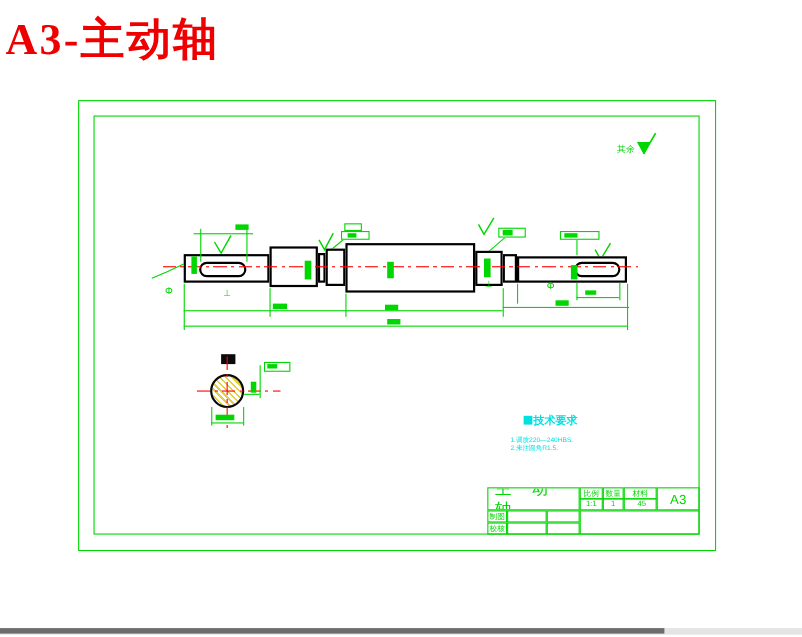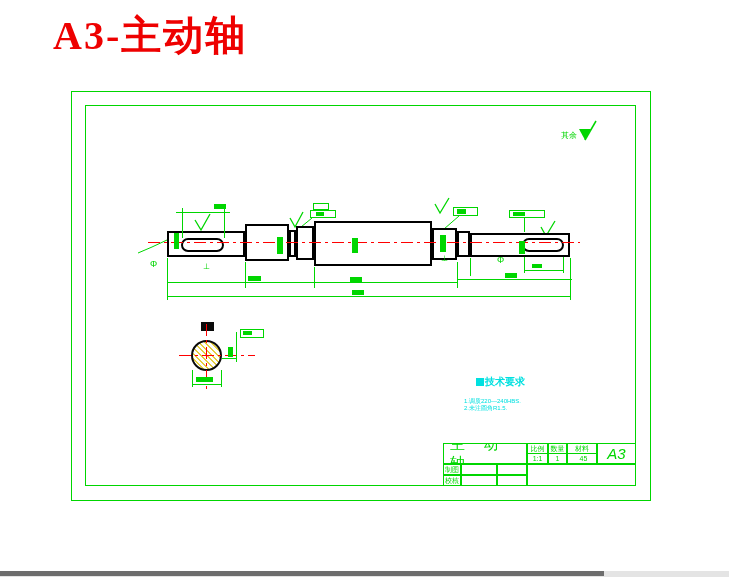--- a/index.html
+++ b/index.html
@@ -10,21 +10,21 @@
     --hatch:#e6cf3e;
   }
   *{margin:0;padding:0;box-sizing:border-box;}
   html,body{width:729px;height:579px;background:#fff;overflow:hidden;
     font-family:"Liberation Sans",sans-serif;}
   .abs{position:absolute;}
   #screen{position:relative;width:729px;height:579px;background:#fff;}
 
   
   .doc-title{left:5px;top:8px;font-family:"Liberation Serif",serif;
-    font-size:40px;font-weight:bold;color:var(--titlered);letter-spacing:2px;margin-left:48px;}
+    font-size:40px;font-weight:bold;color:var(--titlered);letter-spacing:2px;}
 
   
   .outer-border{left:71px;top:91px;width:580px;height:410px;border:1px solid var(--g);}
   .inner-border{left:85px;top:105px;width:551px;height:381px;border:1px solid var(--g);}
 
   
   .gline{background:var(--g);}
   .blob{background:var(--g);}
   .frame{border:1px solid var(--g);background:#fff;}
   .seg{border:2px solid #000;background:#fff;}
@@ -64,21 +64,21 @@
   .tb .lbl{font-size:7px;}
   .tb .val{font-size:7px;}
   .tb-name{left:0;top:0;width:84px;height:21px;font-size:15px;letter-spacing:7px;
     padding-left:6px;}
   .tb-scale-l{left:84px;top:0;width:21px;height:11px;}
   .tb-scale-v{left:84px;top:10px;width:21px;height:11px;}
   .tb-qty-l{left:105px;top:0;width:19px;height:11px;}
   .tb-qty-v{left:105px;top:10px;width:19px;height:11px;}
   .tb-mat-l{left:124px;top:0;width:30px;height:11px;}
   .tb-mat-v{left:124px;top:10px;width:30px;height:11px;justify-content:flex-start;padding-left:3px;}
-  .tb-sheet{left:154px;top:0;width:39px;height:21px;font-size:15px;font-style:italic;}
+  .tb-sheet{left:154px;top:0;width:39px;height:21px;font-size:12px;}
   .tb-drawn{left:0;top:21px;width:18px;height:11px;}
   .tb-checked{left:0;top:32px;width:18px;height:11px;}
   .tb-e1{left:18px;top:21px;width:36px;height:11px;}
   .tb-e2{left:54px;top:21px;width:30px;height:11px;}
   .tb-e3{left:18px;top:32px;width:36px;height:11px;}
   .tb-e4{left:54px;top:32px;width:30px;height:11px;}
   .tb-big{left:84px;top:21px;width:109px;height:22px;}
 
   
   .hsb-track{left:0;top:571px;width:729px;height:6px;background:#e4e4e4;}

